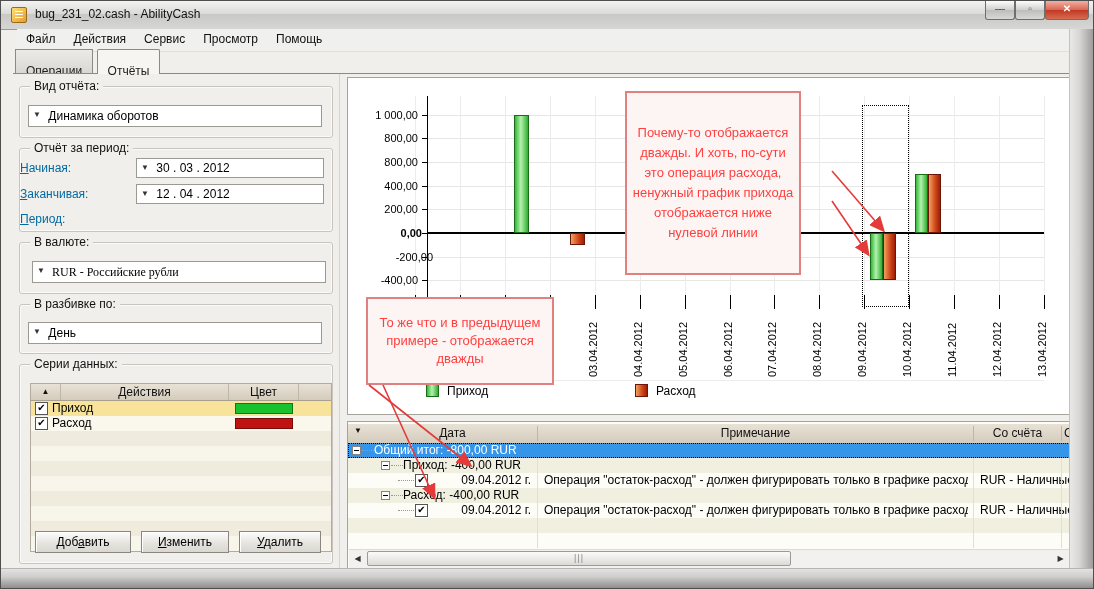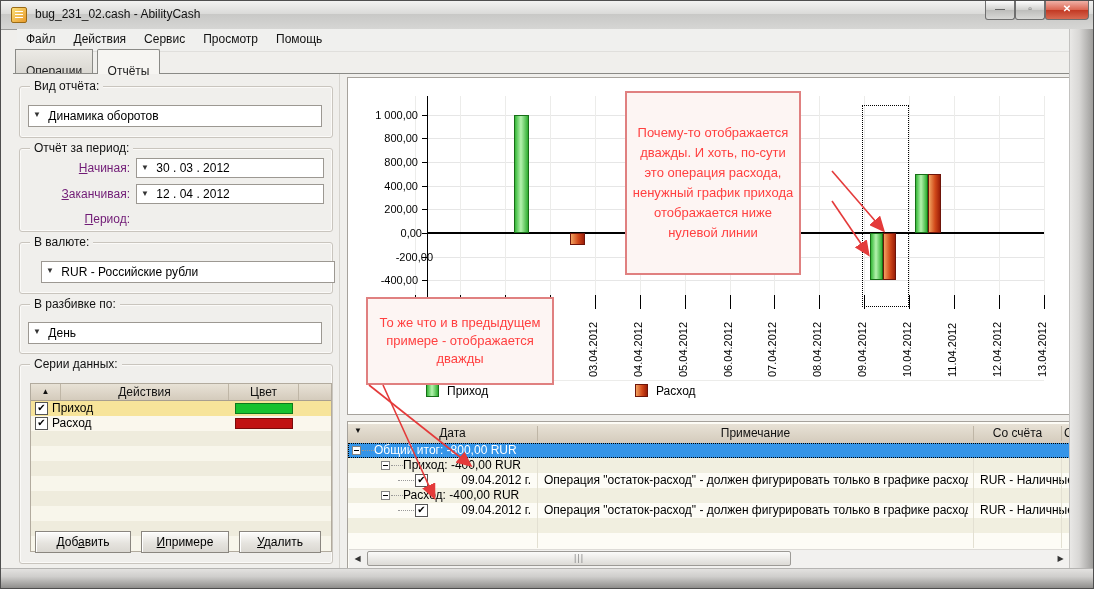--- a/index.html
+++ b/index.html
@@ -20,21 +20,21 @@
   #tabstrip{position:absolute;left:12px;top:52px;width:1058px;height:21px;}
   .tab{position:absolute;bottom:0;height:19px;padding:12px 10px;font-size:12px;line-height:19px;border:1px solid #8a8a86;border-bottom:none;background:linear-gradient(180deg,#ECEAE5,#D9D7D1);color:#222;box-sizing:border-box;}
   .tab.active{height:21px;background:#F6F5F2;border-radius:2px 2px 0 0;z-index:2;}
   #contentline{position:absolute;left:12px;top:72px;width:1058px;height:1px;background:#8a8a86;}
   
   #left-panel{position:absolute;left:12px;top:73px;width:326px;height:496px;background:#F0EFEC;border-right:1px solid #d6d4cf;}
   .groupbox{position:absolute;left:6px;border:1px solid #C9C5BE;border-radius:3px;box-shadow:inset 0 0 0 1px #fbfaf8;}
   .grouplabel{position:absolute;top:-8px;left:10px;background:#F0EFEC;padding:0 4px;font-size:12px;color:#111;}
   .field{position:absolute;background:#fff;border:1px solid #9C9892;box-sizing:border-box;font-size:12px;color:#000;line-height:18px;}
   .combo-arrow{display:inline-block;width:16px;text-align:center;font-size:8px;color:#333;vertical-align:top;line-height:18px;}
-  .row-label{position:absolute;font-size:12px;color:#701a75;text-align:right;}
+  .row-label{position:absolute;font-size:12px;color:#0369a1;text-align:left;}
   .u{text-decoration:underline;}
   .period-nav{position:absolute;right:4px;top:0;font-size:9px;color:#222;line-height:18px;letter-spacing:2px;}
   
   #series-table{position:absolute;left:10px;top:18px;width:300px;border:1px solid #B2AB9E;background:#FDFCF6;}
   #series-header{display:flex;height:16px;background:linear-gradient(180deg,#E8E2D6,#D4CBBC);border-bottom:1px solid #A89F90;font-size:12px;}
   .sh-cell{border-right:1px solid #BFB6A6;box-sizing:border-box;text-align:center;line-height:16px;color:#111;}
   .series-row{display:flex;height:15px;font-size:12px;line-height:15px;}
   .checkbox{display:inline-block;width:11px;height:11px;background:#fff;border:1px solid #555;font-size:10px;line-height:10px;text-align:center;color:#000;margin:1px 4px 0 4px;}
   .swatch{height:9px;margin:2px 6px;border:1px solid #333;}
   .btn{position:absolute;height:22px;background:linear-gradient(180deg,#FDFDFC,#E6E4DF 55%,#DAD7D1);border:1px solid #8A867F;box-shadow:inset 1px 1px 0 #fff;font-size:12px;color:#000;text-align:center;line-height:21px;box-sizing:border-box;}
@@ -113,21 +113,21 @@
       <div class="row-label" style="left:0;top:38px;width:110px;"><span></span><span class="u">З</span><span>аканчивая:</span></div>
       <div class="field" style="left:116px;top:35px;width:188px;height:20px;">
         <span class="combo-arrow">▼</span>
         <span>12 . 04 . 2012</span>
       </div>
       <div class="row-label" style="left:0;top:63px;width:110px;"><span></span><span class="u">П</span><span>ериод:</span></div>
     </div>
 
     <div class="groupbox" style="top:168px;width:312px;height:50px;">
       <div class="grouplabel">В валюте:</div>
-      <div class="field" style="left:21px;top:18px;width:294px;height:22px;line-height:20px;">
+      <div class="field" style="left:12px;top:18px;width:294px;height:22px;line-height:20px;font-family:Liberation Serif, serif;">
         <span class="combo-arrow">▼</span>
         <span>RUR - Российские рубли</span>
       </div>
     </div>
 
     <div class="groupbox" style="top:230px;width:312px;height:48px;">
       <div class="grouplabel">В разбивке по:</div>
       <div class="field" style="left:8px;top:17px;width:294px;height:22px;line-height:20px;">
         <span class="combo-arrow">▼</span>
         <span>День</span>
@@ -184,21 +184,21 @@
               <div style="width: 198px; display: flex;"></div>
             </div>
             <div class="series-row" style="background: rgb(248, 246, 235);">
               <div style="width: 198px; display: flex;"></div>
             </div>
           </div>
       </div>
     </div>
 
     <div class="btn" style="left:22px;top:457px;width:96px;"><span>Доб</span><span class="u">а</span><span>вить</span></div>
-    <div class="btn" style="left:128px;top:457px;width:88px;"><span></span><span class="u">И</span><span>примере</span></div>
+    <div class="btn" style="left:128px;top:457px;width:88px;"><span></span><span class="u">И</span><span>зменить</span></div>
     <div class="btn" style="left:226px;top:457px;width:82px;"><span></span><span class="u">У</span><span>далить</span></div>
   </div>
 
   <div id="chart-panel">
     <div id="plot">
         <div class="hgrid" style="left: 79px; top: 36.5px; width: 617px;"></div>
         <div class="hgrid" style="left: 79px; top: 60.2px; width: 617px;"></div>
         <div class="hgrid" style="left: 79px; top: 83.9px; width: 617px;"></div>
         <div class="hgrid" style="left: 79px; top: 107.6px; width: 617px;"></div>
         <div class="hgrid" style="left: 79px; top: 131.3px; width: 617px;"></div>
@@ -226,21 +226,21 @@
         <div class="ylab" style="left: 2px; top: 30.5px;">1 000,00</div>
         <div class="ytick" style="left: 74px; top: 36.5px;"></div>
         <div class="ylab" style="left: 2px; top: 54.2px;">800,00</div>
         <div class="ytick" style="left: 74px; top: 60.2px;"></div>
         <div class="ylab" style="left: 2px; top: 77.9px;">800,00</div>
         <div class="ytick" style="left: 74px; top: 83.9px;"></div>
         <div class="ylab" style="left: 2px; top: 101.6px;">400,00</div>
         <div class="ytick" style="left: 74px; top: 107.6px;"></div>
         <div class="ylab" style="left: 2px; top: 125.3px;">200,00</div>
         <div class="ytick" style="left: 74px; top: 131.3px;"></div>
-        <div class="ylab" style="left: 6px; top: 149px;">0,00</div>
+        <div class="ylab" style="left: 6px; top: 149px; font-weight: bold;">0,00</div>
         <div class="ytick" style="left: 74px; top: 155px;"></div>
         <div class="ylab" style="left: 17px; top: 172.7px; text-align: right;">-200,00</div>
         <div class="ytick" style="left: 74px; top: 178.7px;"></div>
         <div class="ylab" style="left: 2px; top: 196.4px;">-400,00</div>
         <div class="ytick" style="left: 74px; top: 202.4px;"></div>
         <div class="xtick" style="left: 67px; top: 217px;"></div>
         <div class="xtick" style="left: 111.9px; top: 217px;"></div>
         <div class="xtick" style="left: 156.9px; top: 217px;"></div>
         <div class="xtick" style="left: 201.8px; top: 217px;"></div>
         <div class="xtick" style="left: 246.7px; top: 217px;"></div>

